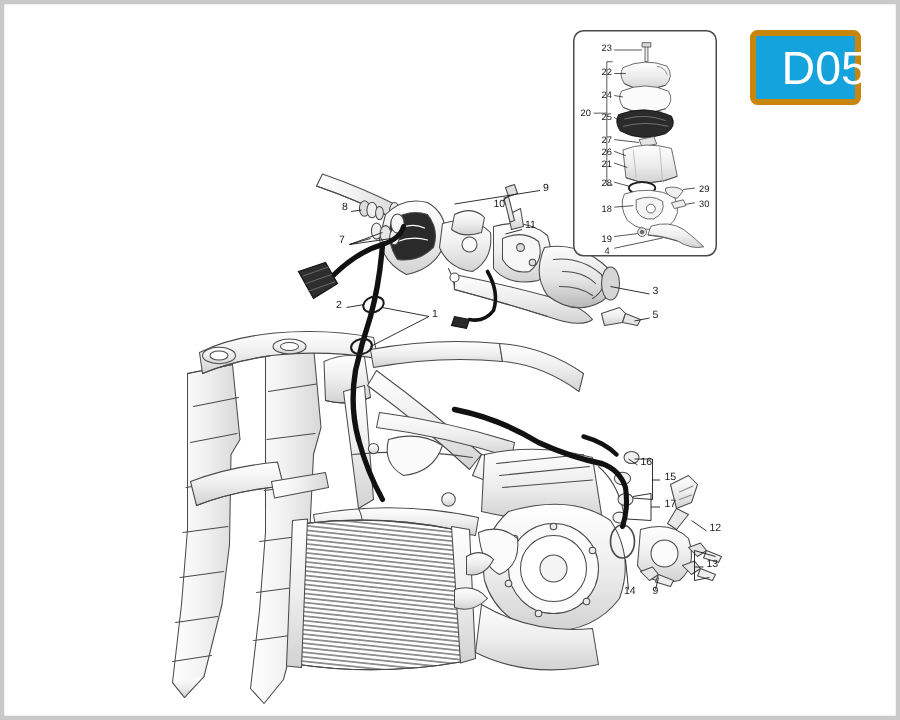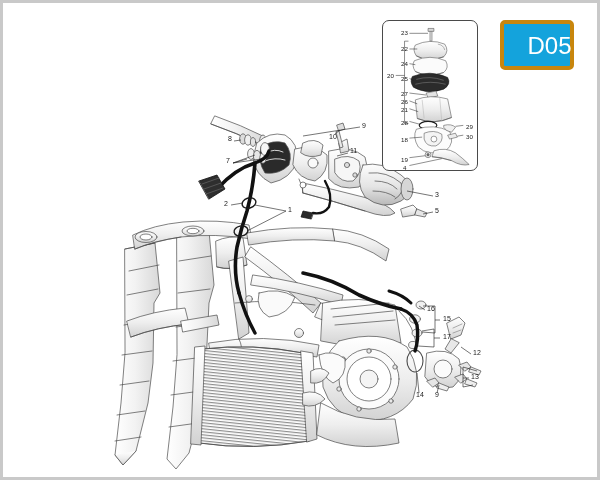--- a/index.html
+++ b/index.html
@@ -7,21 +7,21 @@
 
   #page{position:relative;width:600px;height:480px;background:#ffffff;box-sizing:border-box;border:3px solid #c9c9c9;}
   #canvas{position:absolute;inset:0;background:#ffffff;}
 
   svg.layer{position:absolute;left:0;top:0;width:594px;height:474px;}
 
   
   #badge{position:absolute;left:497px;top:17px;width:74px;height:50px;
          background:#14a3dc;border:4px solid #c8860d;border-radius:5px;
          display:flex;align-items:center;justify-content:center;box-sizing:border-box;}
-  #badge span{color:#ffffff;font-size:24px;line-height:31px;font-weight:400;letter-spacing:0px;
+  #badge span{color:#ffffff;font-size:31px;line-height:31px;font-weight:400;letter-spacing:0px;
               font-family:"Liberation Sans",sans-serif;margin-left:25px;}
 
   
   #inset{position:absolute;left:379px;top:17px;width:96px;height:151px;
          background:#ffffff;border:1.5px solid #4a4a4a;border-radius:7px;box-sizing:border-box;}
 
   .cal{position:absolute;font-family:"Liberation Sans",sans-serif;font-size:6.2px;
        color:#1a1a1a;line-height:6.2px;white-space:nowrap;}
   .cal.big{font-size:7px;}
 </style>

